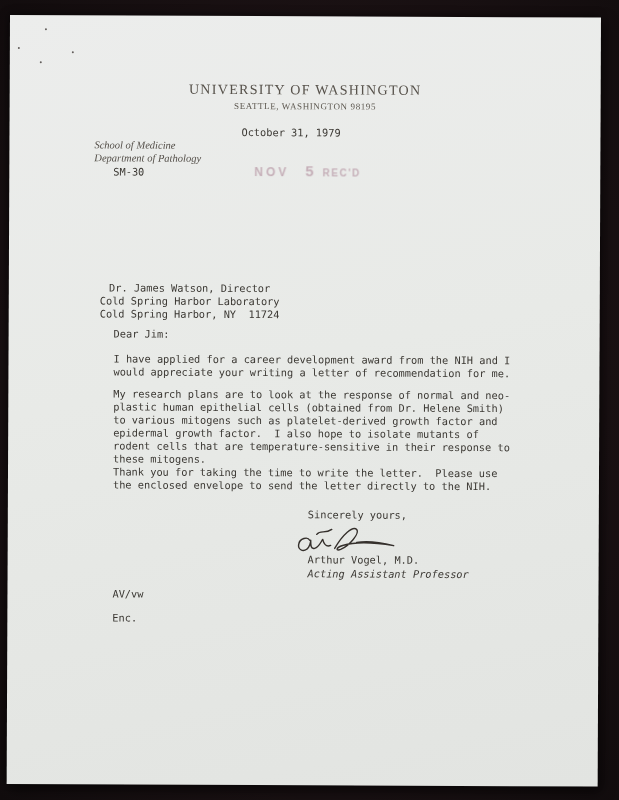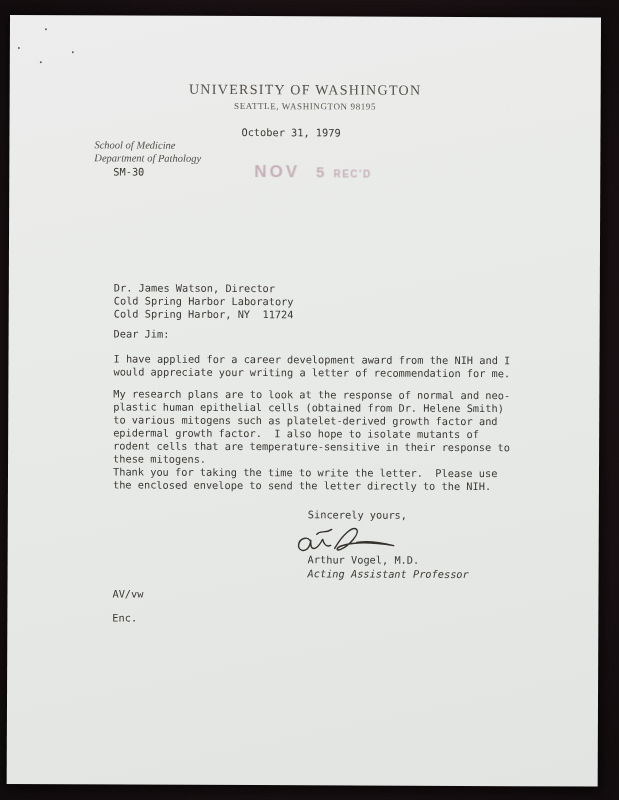--- a/index.html
+++ b/index.html
@@ -30,21 +30,21 @@
   .italic-block {
     font-family: "Liberation Serif", serif; font-style: italic;
     font-size: 10.5px; line-height: 13px; color: #55504a; margin-left: 40px;
   }
   .stamp {
     display: flex; align-items: baseline;
     color: rgba(168,126,143,0.55);
     font-weight: 700; letter-spacing: 3px;
     filter: blur(0.4px);
   }
-  .stamp .month { font-size: 17px; }
+  .stamp .month { font-size: 12px; }
   .stamp .day   { font-size: 15px; margin-left: 16px; }
   .stamp .sfx   { font-size: 10px; margin-left: 6px; letter-spacing: 1.5px; }
   .speck {
     position: absolute; width: 2px; height: 2px; border-radius: 50%;
     background: #4a4442; opacity: 0.85;
   }
   .sig-svg { display: block; }
 </style>
 </head>
 <body>
@@ -69,21 +69,21 @@
       <div>Department of Pathology</div>
     </div>
     <div class="abs mono" style="left:104px; top:150px;">SM-30</div>
 
     <div class="abs stamp" style="left:245px; top:146px;">
       <span class="month">NOV</span>
       <span class="day">5</span>
       <span class="sfx">REC'D</span>
     </div>
 
-    <div class="abs mono" style="left:105px; top:266px;">Dr. James Watson, Director
+    <div class="abs mono" style="left:91px; top:266px;text-align:center;">Dr. James Watson, Director
 Cold Spring Harbor Laboratory
 Cold Spring Harbor, NY  11724</div>
 
     <div class="abs mono" style="left:105px; top:312px;">Dear Jim:</div>
 
     <div class="abs mono" style="left:105px; top:337px;">I have applied for a career development award from the NIH and I
 would appreciate your writing a letter of recommendation for me.</div>
     <div class="abs mono" style="left:105px; top:372px;">My research plans are to look at the response of normal and neo-
 plastic human epithelial cells (obtained from Dr. Helene Smith)
 to various mitogens such as platelet-derived growth factor and

